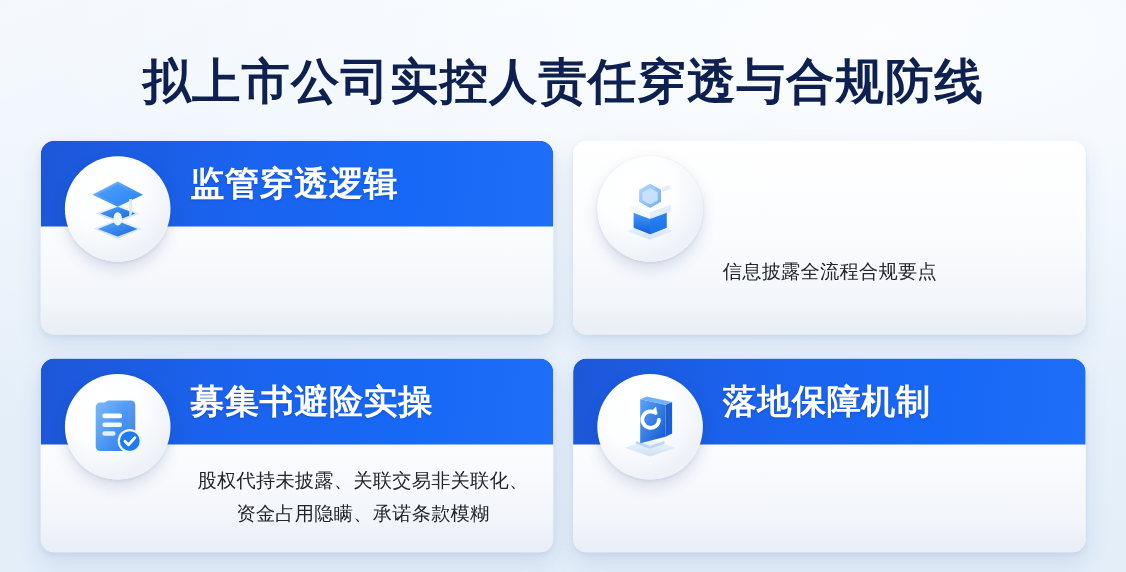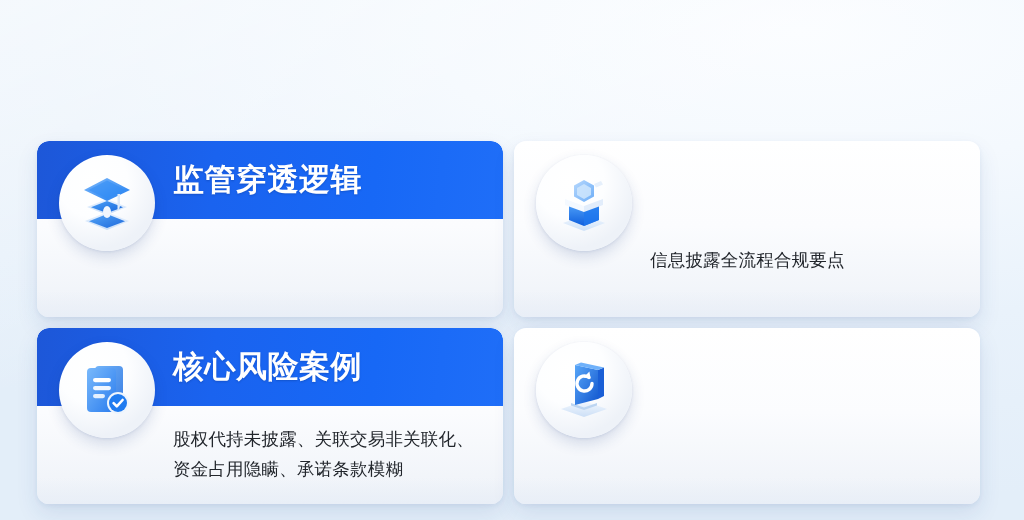--- a/index.html
+++ b/index.html
@@ -43,29 +43,28 @@
     color: #0e2050;
     text-shadow: 0 1px 0 rgba(255,255,255,.65);
     white-space: nowrap;
     z-index: 3;
   }
 
   
   .grid {
     position: absolute;
     left: 37px;
-    top: 141px;
+    top: 128px;
     width: 950px;
     display: grid;
     grid-template-columns: 466px 466px;
     grid-template-rows: 176px 176px;
     column-gap: 18px;
     row-gap: 22px;
     z-index: 2;
-    gap: 11px;
   }
 
   .card {
     position: relative;
     border-radius: 12px;
     background: linear-gradient(180deg, #ffffff 0%, #fbfcfe 48%, #eef2f8 100%);
     box-shadow: 0 10px 22px rgba(31,70,136,.10), 0 2px 5px rgba(31,70,136,.07);
     overflow: visible;
   }
   .card-clip{
@@ -101,20 +100,21 @@
     right: 22px;
     top: 104px;
     font-size: 17.5px;
     line-height: 30px;
     color: #22262c;
     letter-spacing: .2px;
   }
   .card-body.two-line{
     top: 96px;
     right: 16px;
+    text-align: center;
   }
 
   
   .icon-wrap {
     position: absolute;
     left: 22px;
     top: 14px;
     width: 96px;
     height: 96px;
     border-radius: 50%;
@@ -133,20 +133,21 @@
     height:26px;
     background:linear-gradient(180deg, rgba(238,242,248,0) 0%, rgba(232,238,247,.85) 100%);
     pointer-events:none;
   }
 </style>
 </head>
 <body>
 
 <div class="stage">
 
+  <div class="page-title">拟上市公司实控人责任穿透与合规防线</div>
 
   <div class="grid">
 
     <div class="card">
       <div class="card-clip">
         <div class="card-head">
           <div class="card-title">监管穿透逻辑</div>
         </div>
         <div class="fade-bottom"></div>
       </div>
@@ -207,21 +208,21 @@
           <path d="M31 12 L38 16 L38 23 L31 27 L24 23 L24 16 Z" fill="#cfe6fd" opacity=".85"></path>
           <path d="M41 12 L48 9 L50 12.5 L43 15.5 Z" fill="#e6f0fc"></path>
         </svg>
       </div>
       <div class="card-body">信息披露全流程合规要点</div>
     </div>
 
     <div class="card">
       <div class="card-clip">
         <div class="card-head">
-          <div class="card-title">核心风险案例</div>
+          <div class="card-title">募集书避险实操</div>
         </div>
         <div class="fade-bottom"></div>
       </div>
       <div class="icon-wrap">
         <svg width="62" height="62" viewBox="0 0 62 62" aria-hidden="true">
           <defs>
             <linearGradient id="g3a" x1="0" y1="0" x2="1" y2="1">
               <stop offset="0" stop-color="#5aa7f8"></stop>
                 <stop offset="1" stop-color="#1565dd"></stop>
             </linearGradient>
@@ -238,20 +239,23 @@
           <circle cx="42" cy="44" r="11" fill="#eef5fd"></circle>
           <circle cx="42" cy="44" r="9" fill="#1f7bf0"></circle>
           <path d="M37.6 44.2 L40.8 47.4 L46.6 41" stroke="#ffffff" stroke-width="2.6" fill="none" stroke-linecap="round" stroke-linejoin="round"></path>
         </svg>
       </div>
       <div class="card-body two-line">股权代持未披露、关联交易非关联化、资金占用隐瞒、承诺条款模糊</div>
     </div>
 
     <div class="card">
       <div class="card-clip">
+        <div class="card-head">
+          <div class="card-title">落地保障机制</div>
+        </div>
         <div class="fade-bottom"></div>
       </div>
       <div class="icon-wrap">
         <svg width="62" height="62" viewBox="0 0 62 62" aria-hidden="true">
           <defs>
             <linearGradient id="g4a" x1="0" y1="0" x2="1" y2="1">
               <stop offset="0" stop-color="#58a6f8"></stop>
                 <stop offset="1" stop-color="#1257cf"></stop>
             </linearGradient>
             <linearGradient id="g4b" x1="0" y1="0" x2="0" y2="1">

